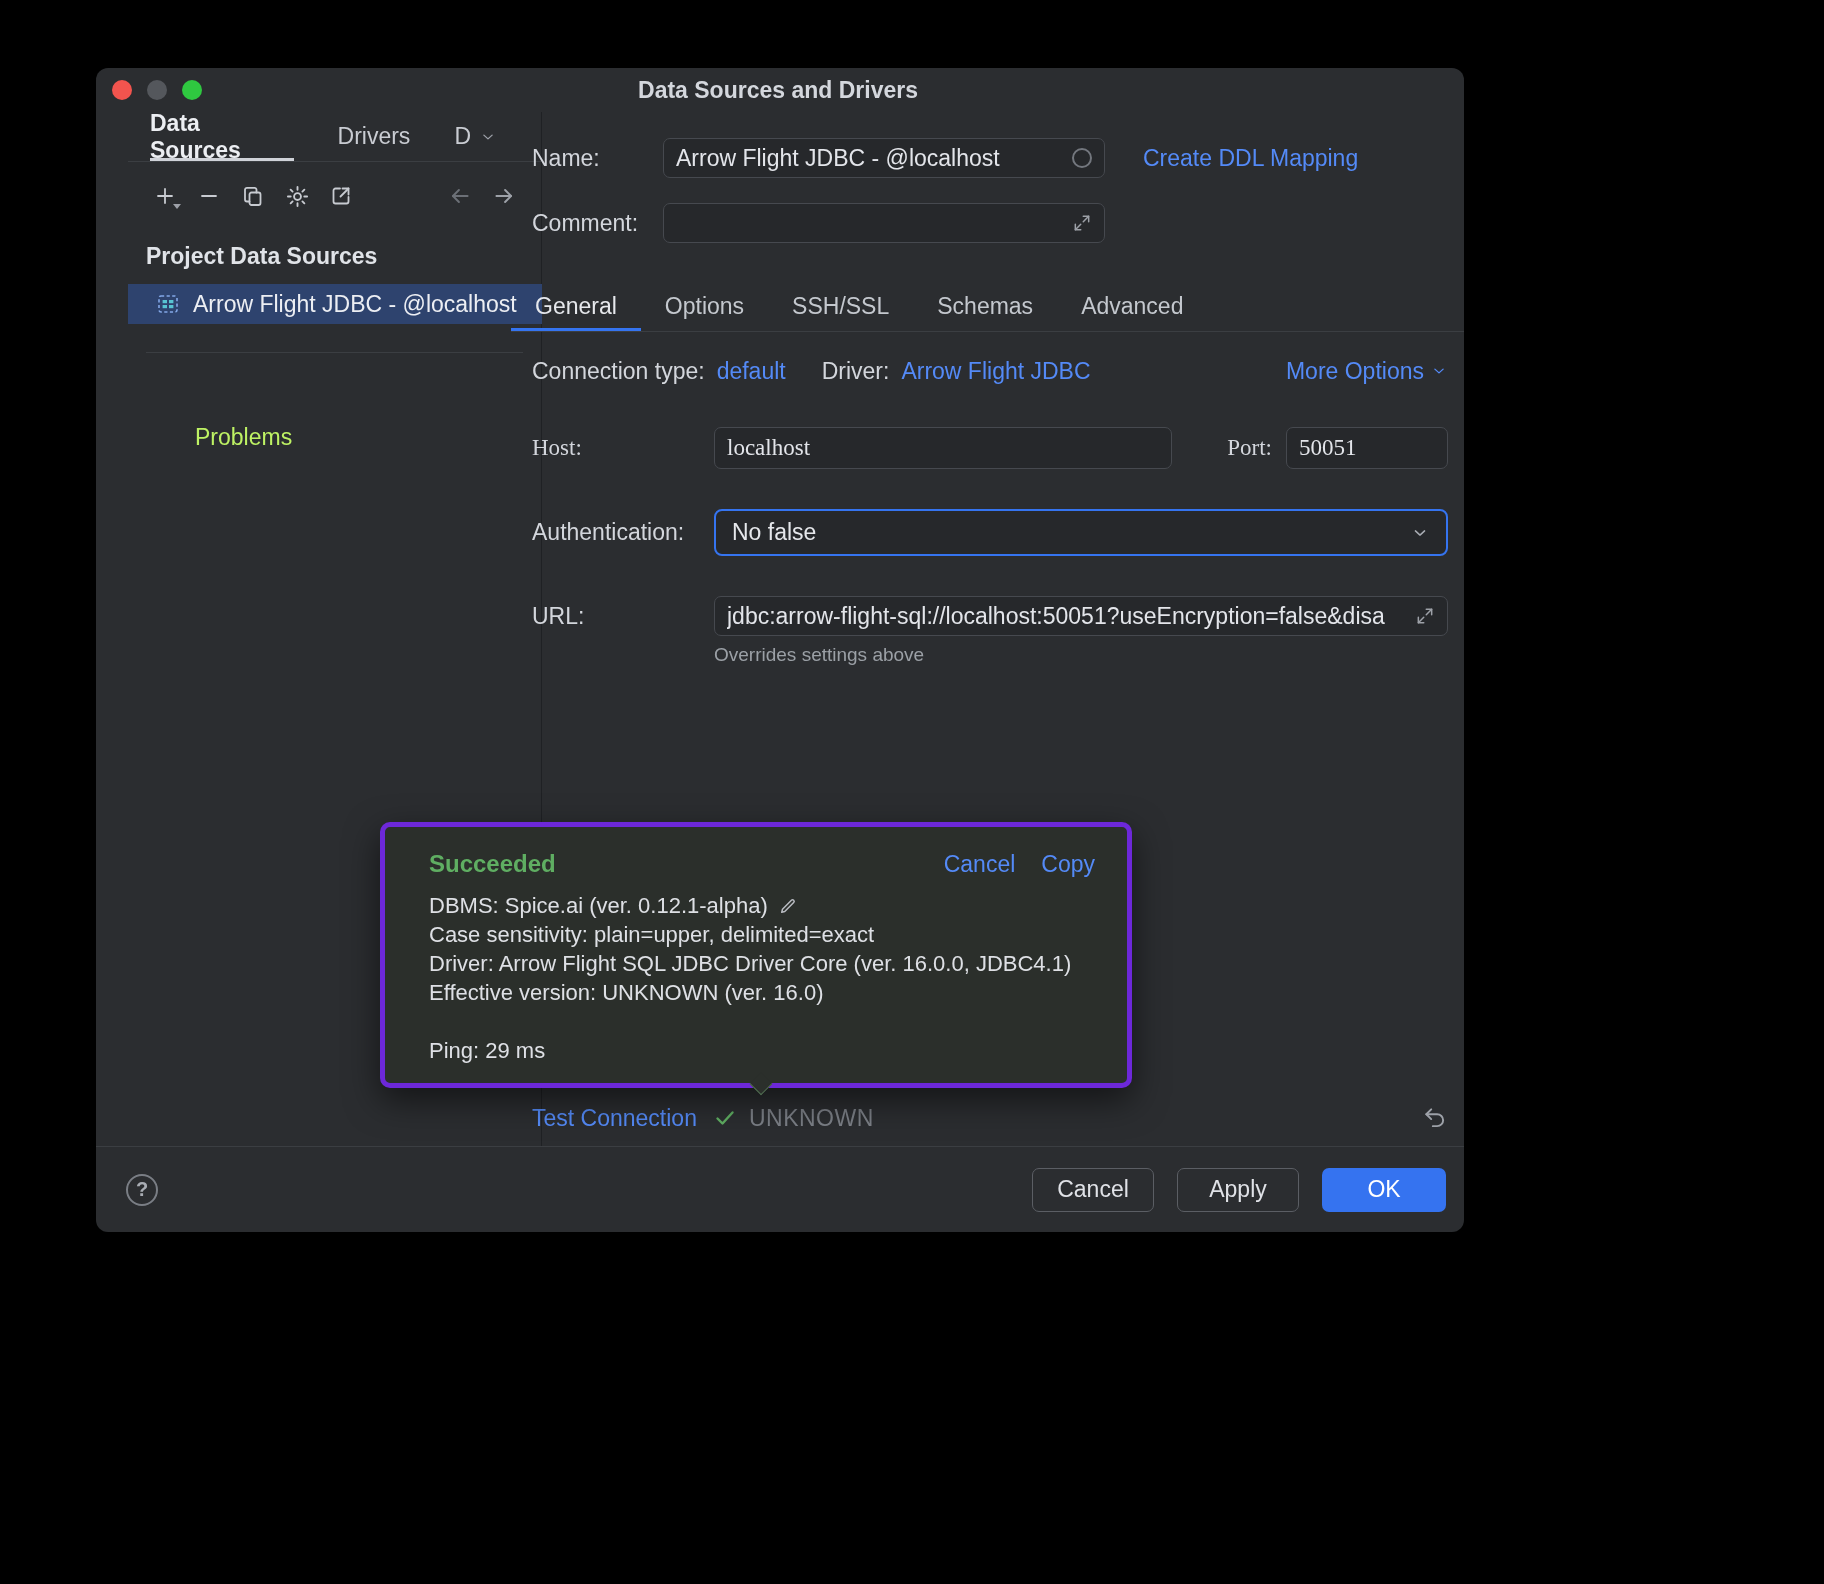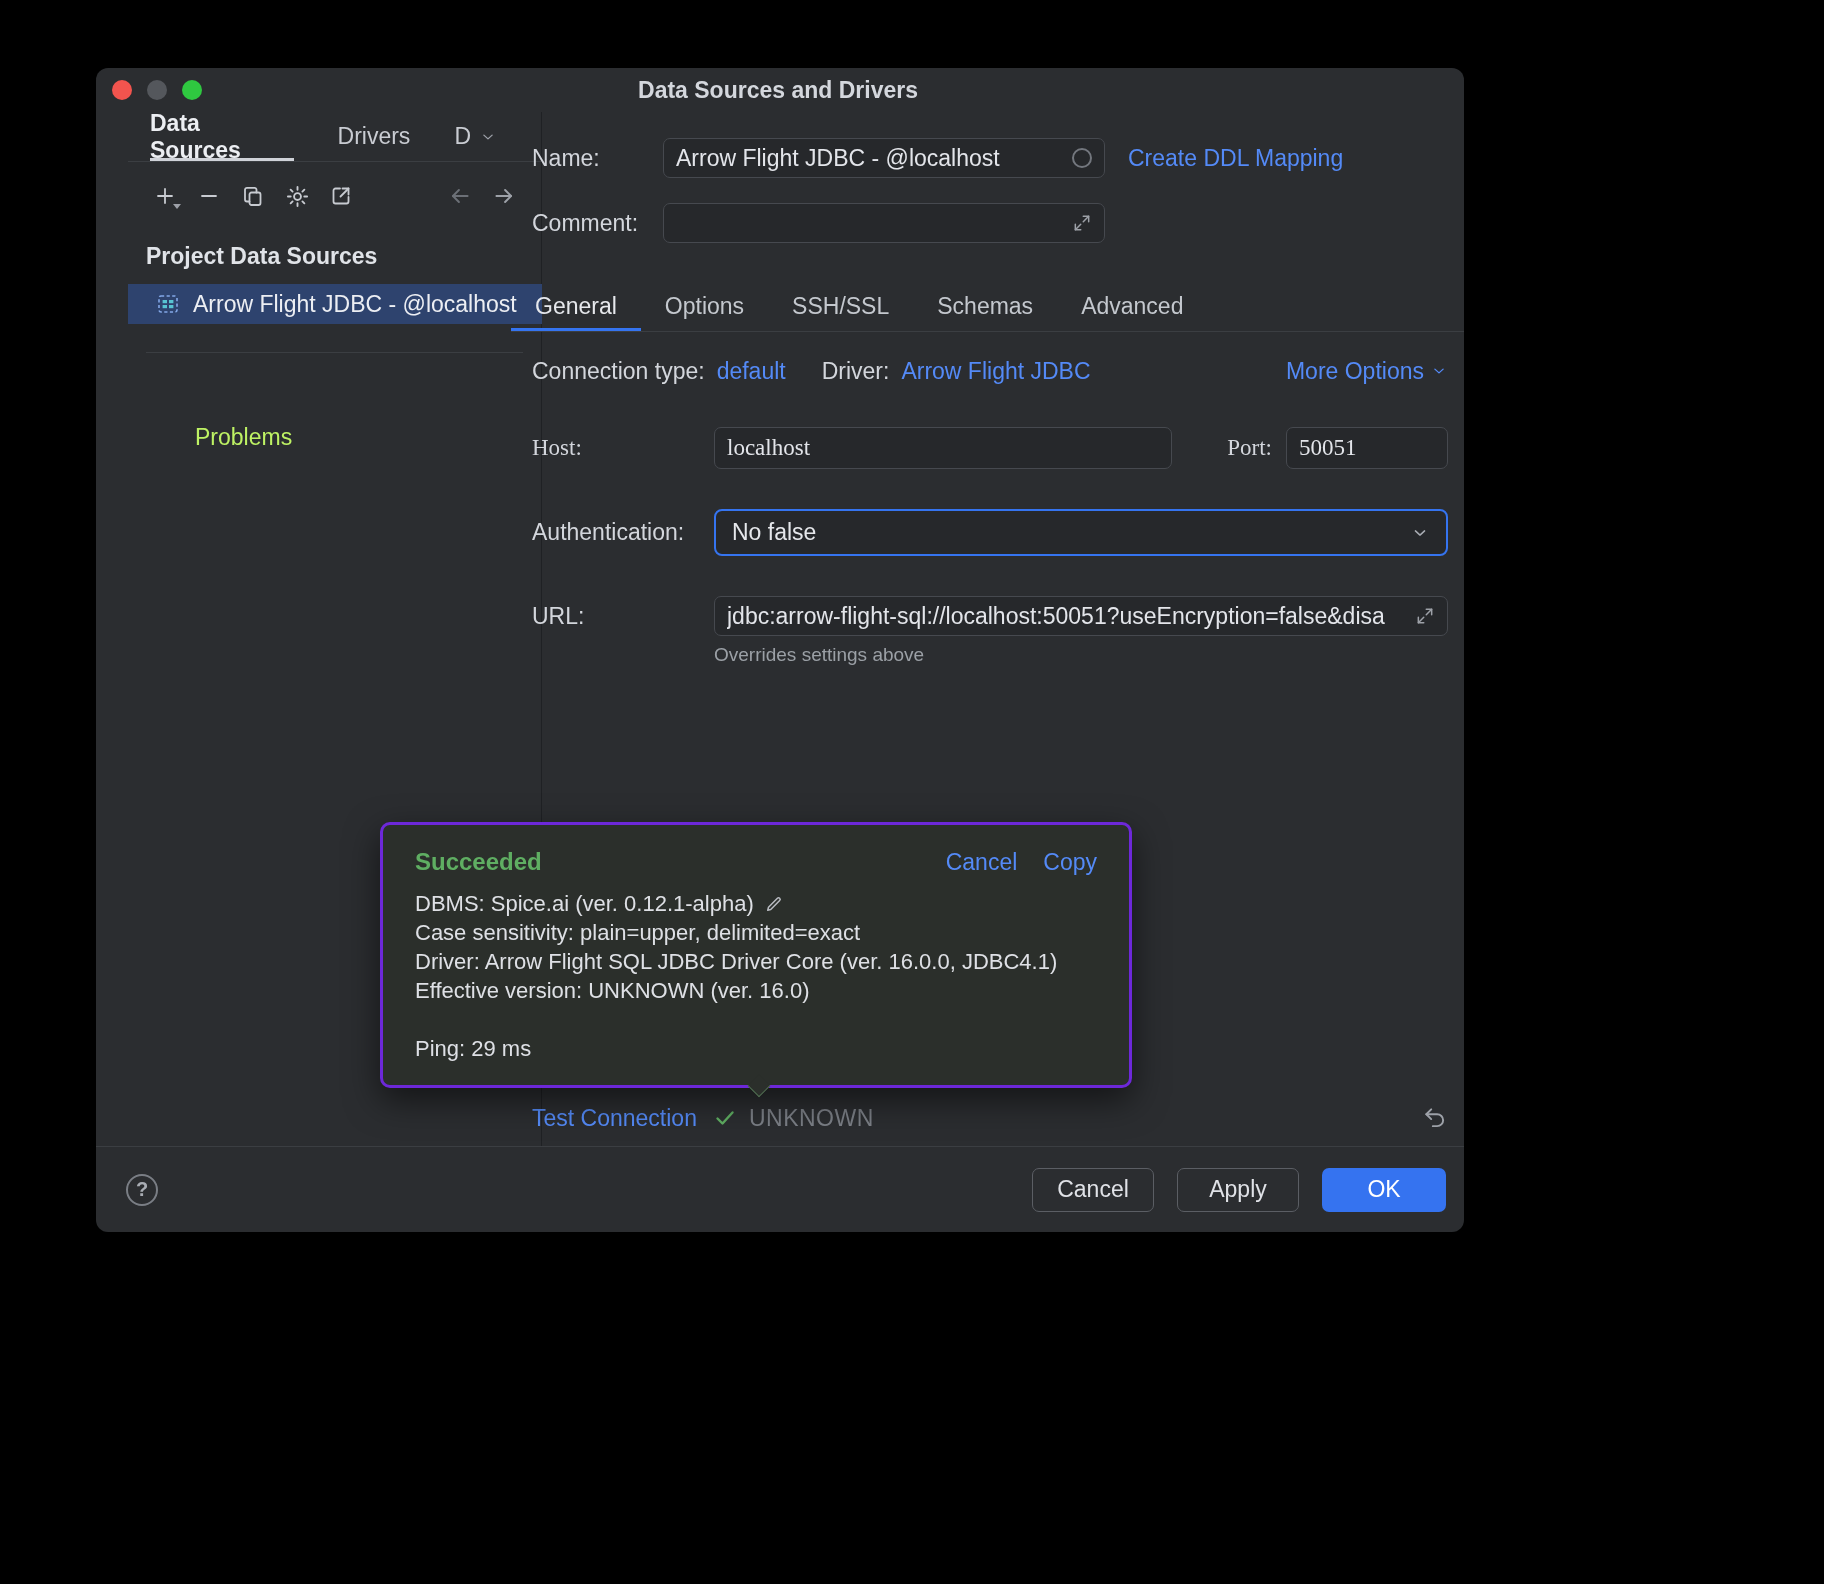--- a/index.html
+++ b/index.html
@@ -41,21 +41,21 @@
   .row { position:absolute; left:21px; right:16px; display:flex; align-items:center; }
   .lab { font-size:23px; color:#d3d6dc; }
   .field { background:#26282b; border:1px solid #46494f; border-radius:7px; height:40px; display:flex; align-items:center; padding:0 12px; }
   .field input { background:transparent; border:none; outline:none; color:#e3e5ea; font-size:23px; font-family:inherit; width:100%; }
 
   .row-name { top:26px; height:40px; }
   .row-name .lab { width:131px; }
   .name-wrap { width:442px; position:relative; }
   .ring { width:20px; height:20px; border:2px solid #73777e; border-radius:50%; flex:0 0 auto; margin-left:8px; }
   .link { color:#548af7; font-size:23px; cursor:pointer; white-space:nowrap; }
-  .row-name .link { margin-left:23px; }
+  .row-name .link { margin-left:38px; }
 
   .row-comment { top:91px; height:40px; }
   .row-comment .lab { width:131px; }
   .comment-wrap { width:442px; }
   .expand-ic { color:#9da1a8; flex:0 0 auto; margin-left:8px; }
 
   .tabs { position:absolute; top:170px; left:0; right:0; height:50px; border-bottom:1px solid #3b3e42; display:flex; }
   .tab { padding:0 24px; display:flex; align-items:center; font-size:23px; color:#c4c8ce; border-bottom:3px solid transparent; padding-top:3px; cursor:default; }
   .tab.selected { color:#e6e8ec; border-bottom-color:#3574f0; }
 
@@ -81,21 +81,21 @@
   .url-wrap { flex:1; position:relative; }
   .hint { position:absolute; top:532px; left:203px; font-size:19px; color:#9ba0a6; }
 
   .row-test { top:986px; height:40px; }
   .check { color:#5fae62; margin-left:16px; }
   .unknown { color:#7b7f86; font-size:23px; margin-left:12px; letter-spacing:.5px; }
   .revert { margin-left:auto; color:#9da1a8; cursor:pointer; display:flex; }
 
   
   .popup { position:absolute; left:284px; top:754px; width:752px; height:266px; background:#2b2f2b;
-           border:3px solid #6d28d9; border-radius:10px; padding:22px 32px 24px 32px; z-index:6;
+           border:5px solid #6d28d9; border-radius:10px; padding:22px 32px 24px 44px; z-index:6;
            box-shadow:0 12px 34px rgba(0,0,0,.55); }
   .popup-head { display:flex; align-items:center; height:30px; margin-bottom:12px; }
   .popup-status { color:#5fae62; font-size:24px; font-weight:600; }
   .popup-links { margin-left:auto; display:flex; gap:26px; }
   .popup-line { font-size:22px; line-height:29px; color:#dee0e5; display:flex; align-items:center; gap:10px; white-space:nowrap; }
   .popup-gap { height:29px; }
   .pencil { color:#b9bcc2; display:flex; cursor:pointer; }
   .notch { position:absolute; left:368px; bottom:-9px; width:16px; height:16px; background:#2b2f2b;
            border-right:1px solid #506e52; border-bottom:1px solid #506e52; transform:rotate(45deg); }
 

